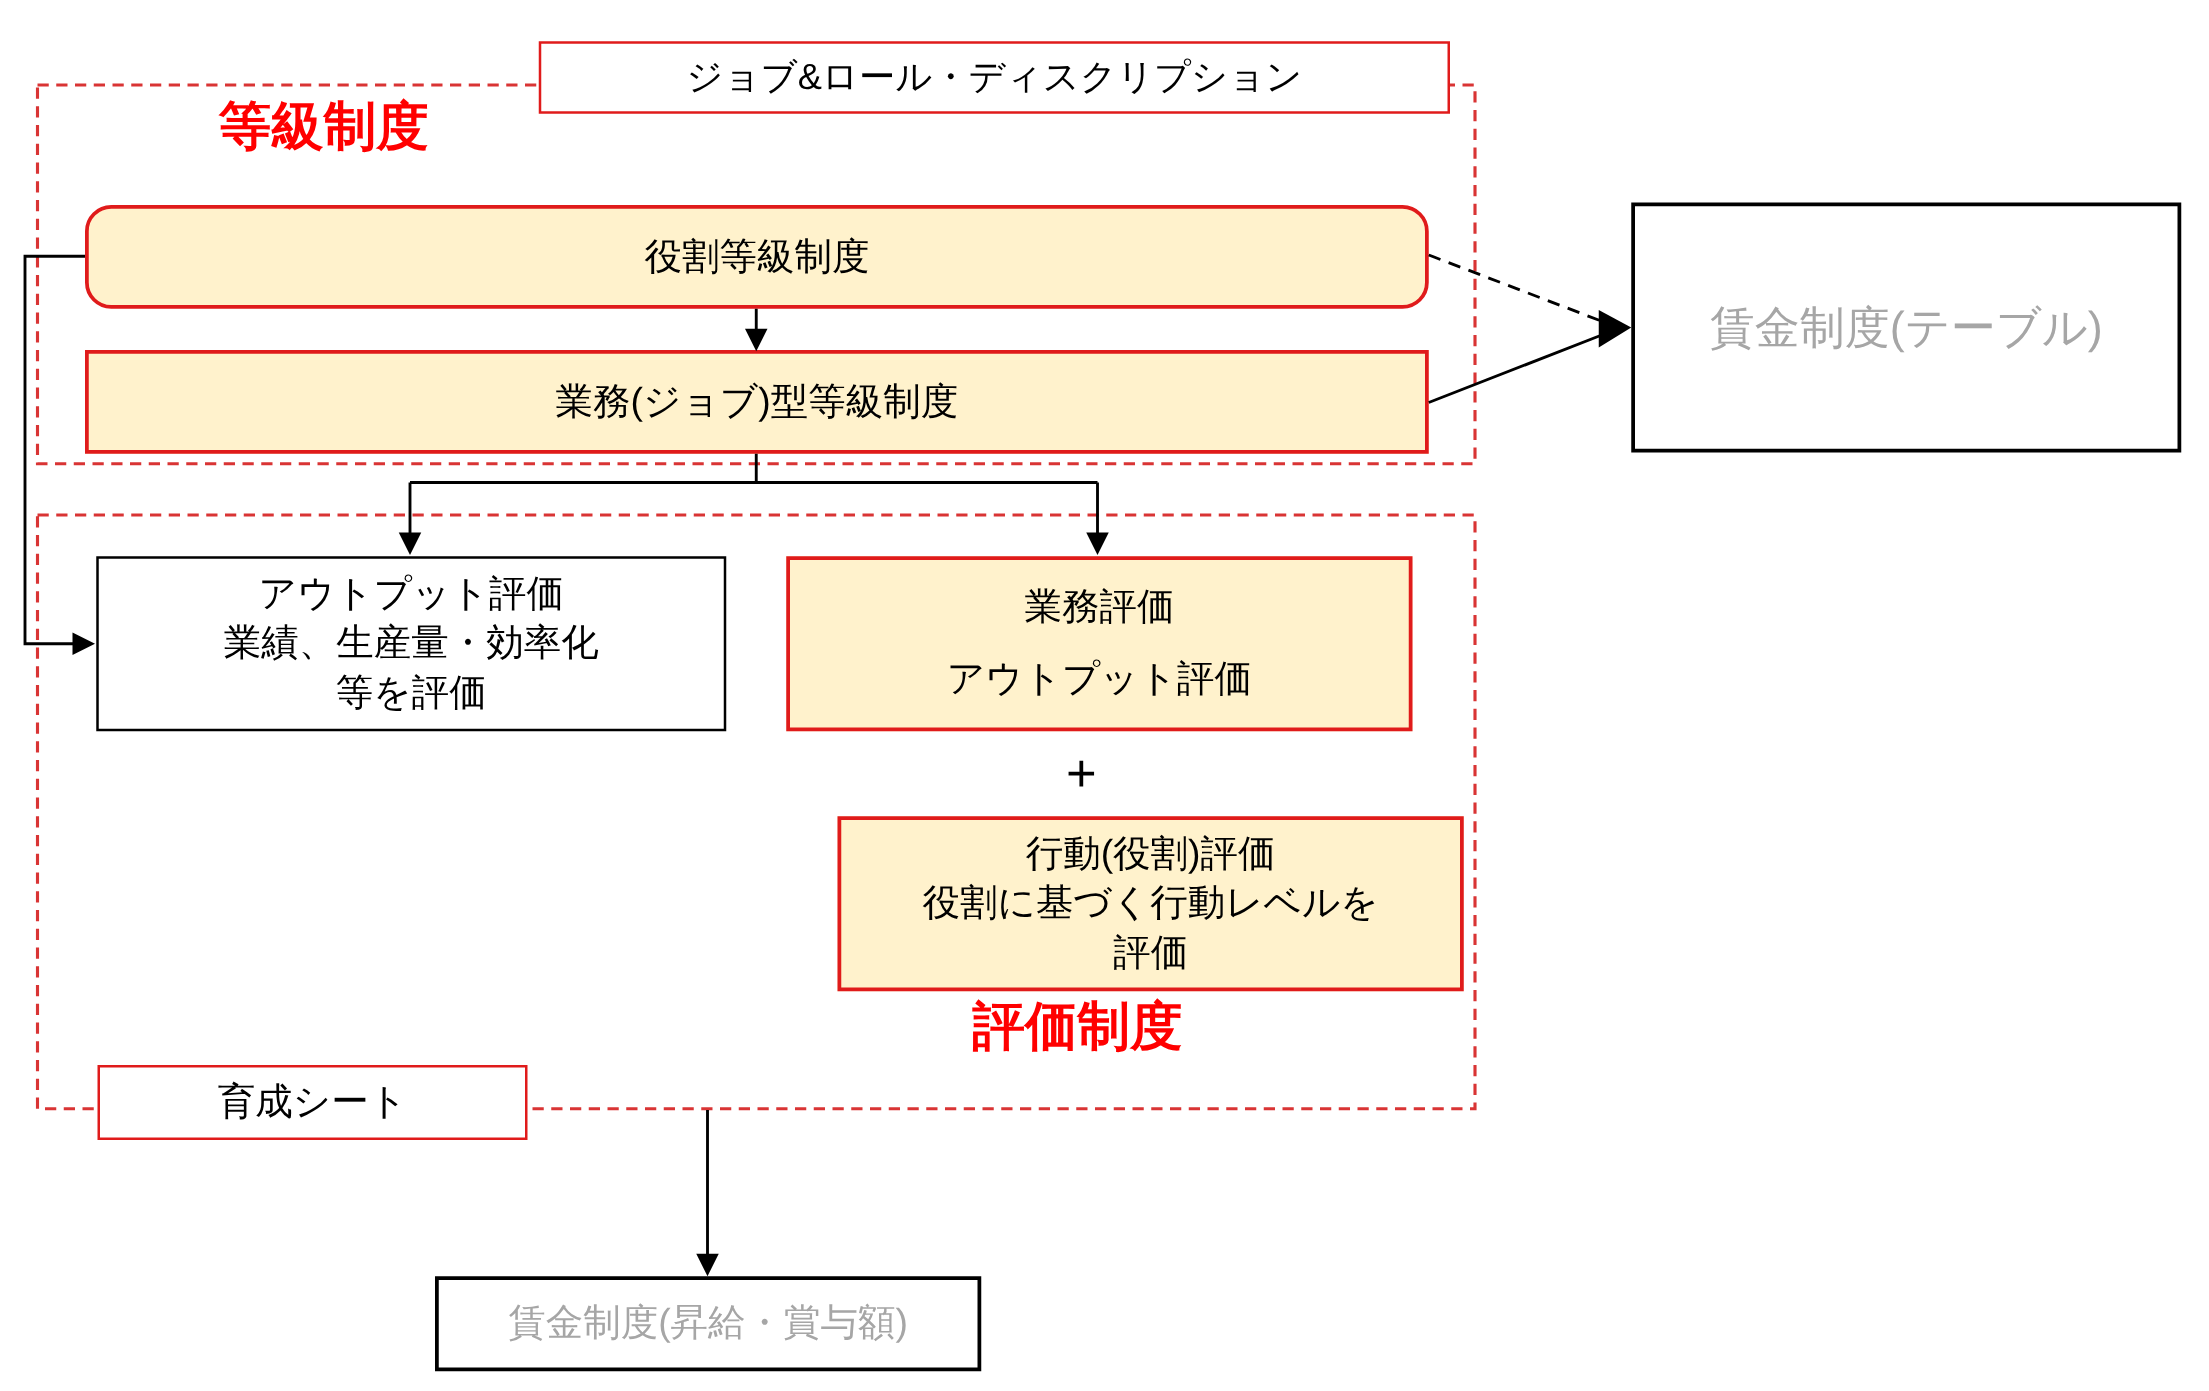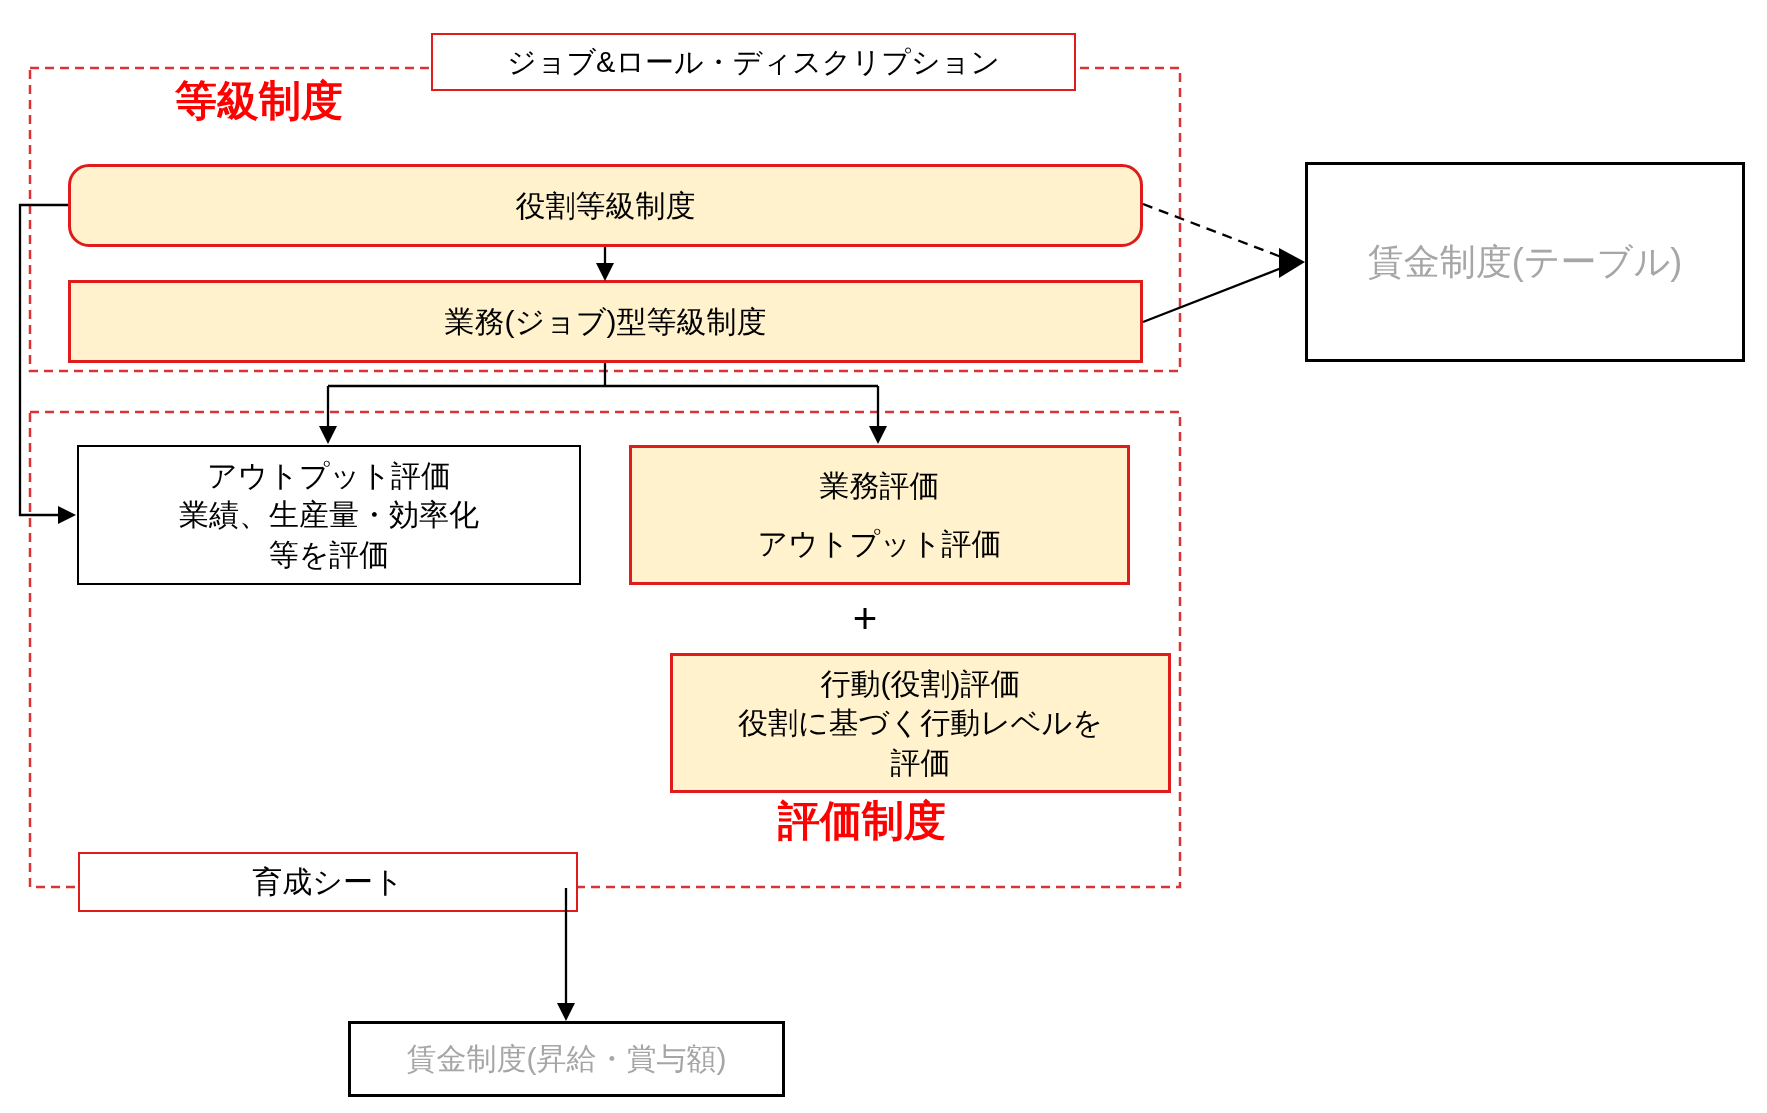--- a/index.html
+++ b/index.html
@@ -46,21 +46,21 @@
 </head>
 <body>
 
 <div id="canvas">
 
   <svg class="layer under" viewBox="0 0 1767 1113">
     <rect x="30" y="68" width="1150" height="303" fill="none" stroke="#d93434" stroke-width="2.5" stroke-dasharray="9 6"></rect>
     <rect x="30" y="412" width="1150" height="475" fill="none" stroke="#d93434" stroke-width="2.5" stroke-dasharray="9 6"></rect>
   </svg>
 
-  <div class="box thinblack fs29" style="left:431px;top:33px;width:645px;height:58px;border-color:#e01b1b;">
+  <div class="box thinblack fs29" style="left:431px;top:33px;width:729px;height:58px;border-color:#e01b1b;">
     <div>ジョブ&amp;ロール・ディスクリプション</div>
   </div>
 
   <div class="redlabel" style="left:175px;top:78px;">等級制度</div>
 
   <div class="box yellow fs30" style="left:68px;top:164px;width:1075px;height:83px;border-radius:21px;">
     <div>役割等級制度</div>
   </div>
 
   <div class="box yellow fs30" style="left:68px;top:280px;width:1075px;height:83px;">
@@ -85,21 +85,21 @@
   <div class="plus" style="left:815px;top:598px;width:100px;">+</div>
 
   <div class="box yellow fs30" style="left:629px;top:653px;width:501px;height:140px;margin-left:41px;">
     <div>行動(役割)評価</div>
     <div>役割に基づく行動レベルを</div>
     <div>評価</div>
   </div>
 
   <div class="redlabel" style="left:662px;top:798px;width:400px;">評価制度</div>
 
-  <div class="box redborder fs30" style="left:78px;top:852px;width:500px;height:60px;">
+  <div class="box redborder fs30" style="left:78px;top:852px;width:344px;height:60px;">
     <div>育成シート</div>
   </div>
 
   <div class="box blackborder gray fs30" style="left:348px;top:1021px;width:437px;height:76px;">
     <div>賃金制度(昇給・賞与額)</div>
   </div>
 
   <svg class="layer over" viewBox="0 0 1767 1113">
     <g stroke="#000000" stroke-width="2.3" fill="none">
 

